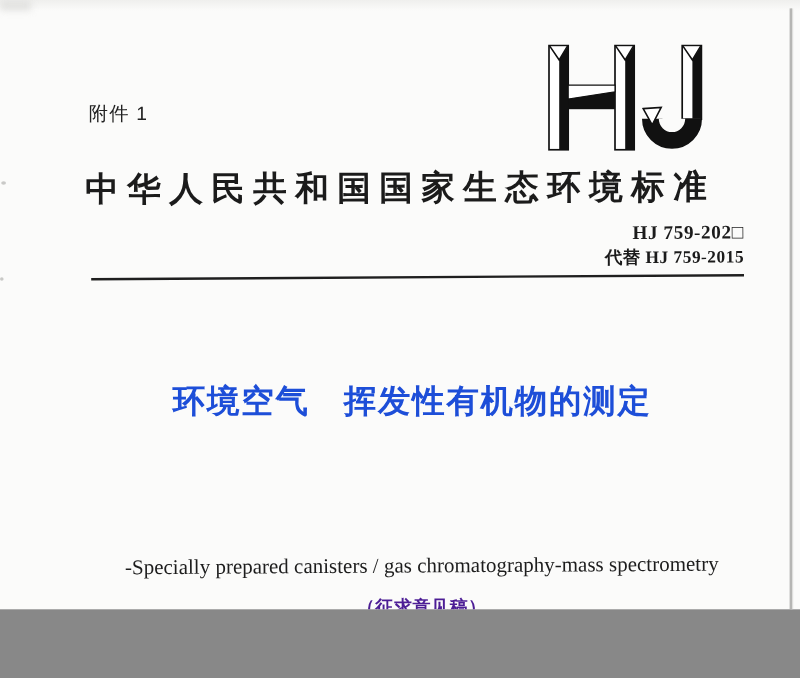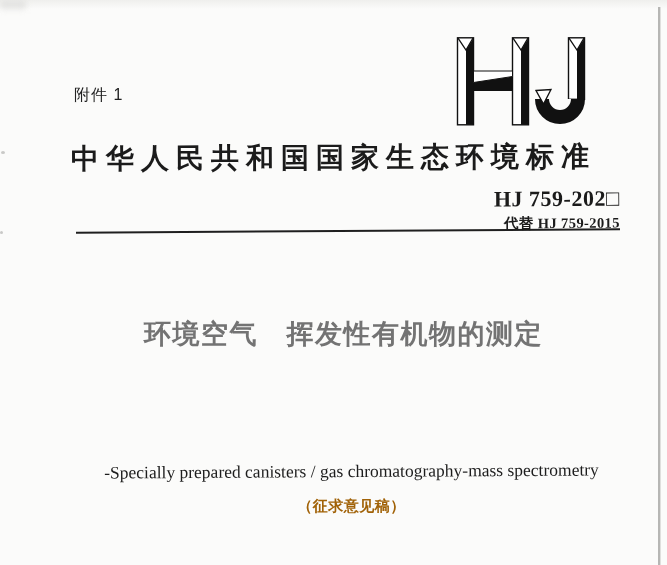--- a/index.html
+++ b/index.html
@@ -1,18 +1,18 @@
 <!DOCTYPE html>
 <html><head>
 <meta charset="utf-8">
 <style>
   html,body{margin:0;padding:0;background:#888;}
   .page{
     position:relative;
-    width:667px;height:565px;
+    width:667px;height:508px;
     background:#fbfbfa;
     overflow:hidden;
     font-family:"Liberation Sans","DejaVu Sans",sans-serif;
     color:#1b1b1b;
   }
   
   .top-band{position:absolute;top:0;left:0;right:0;height:9px;
     background:linear-gradient(to bottom,#efefed,rgba(252,252,251,0));}
   .corner-smudge{position:absolute;top:0;left:0;width:26px;height:9px;
     background:#dededc;filter:blur(3px);opacity:.8;}
@@ -29,39 +29,39 @@
   .logo svg{display:block;width:140px;height:90px;}
   .sr{position:absolute;width:1px;height:1px;overflow:hidden;
     clip-path:inset(50%);white-space:nowrap;}
   .std-title{position:absolute;left:30px;right:30px;top:142px;margin:0;
     text-align:center;font-family:"Liberation Serif","DejaVu Serif",serif;
     font-weight:bold;font-size:28px;letter-spacing:7px;line-height:1.15;
     transform:rotate(-0.25deg);white-space:nowrap;}
   .std-num-block{position:absolute;right:47px;top:185px;text-align:right;
     font-family:"Liberation Serif","DejaVu Serif",serif;
     transform:rotate(-0.4deg);}
-  .std-num{font-size:22px;font-weight:bold;letter-spacing:.5px;line-height:1.25;}
+  .std-num{font-size:16px;font-weight:bold;letter-spacing:.5px;line-height:1.25;}
   .replaces{font-size:14.5px;font-weight:600;letter-spacing:.4px;line-height:1.4;}
   .rule{position:absolute;left:76px;top:230px;width:544px;height:2px;
     background:#1f1f1f;transform:rotate(-0.35deg);}
 
   
   .cn-title{position:absolute;left:20px;right:0;margin:0;text-align:center;
     font-size:27px;font-weight:bold;letter-spacing:1.5px;white-space:nowrap;
-    font-family:"Liberation Sans","DejaVu Sans",sans-serif;color:#737373;}
+    font-family:"Liberation Sans","DejaVu Sans",sans-serif;color:#1d4ed8;}
   .cn-title.l1{top:316px;}
   .cn-title.l2{top:358px;}
   .en-title{position:absolute;left:36px;right:0;margin:0;text-align:center;
     font-family:"Liberation Serif","DejaVu Serif",serif;font-weight:normal;
     white-space:nowrap;color:#1d1d1d;}
   .en-title.l1{top:419px;font-size:17px;}
   .en-title.l2{top:461px;font-size:17.5px;transform:rotate(-0.35deg);}
   .draft{position:absolute;left:36px;right:0;top:497px;margin:0;
     text-align:center;font-size:15px;font-weight:bold;letter-spacing:.5px;
-    color:#a16207;}
+    color:#4c1d95;}
 </style>
 </head>
 <body>
 
 <div class="page">
 
   <div class="top-band"></div>
   <div class="corner-smudge"></div>
   <div class="edge-line"></div>
   <div class="speck s1"></div>

